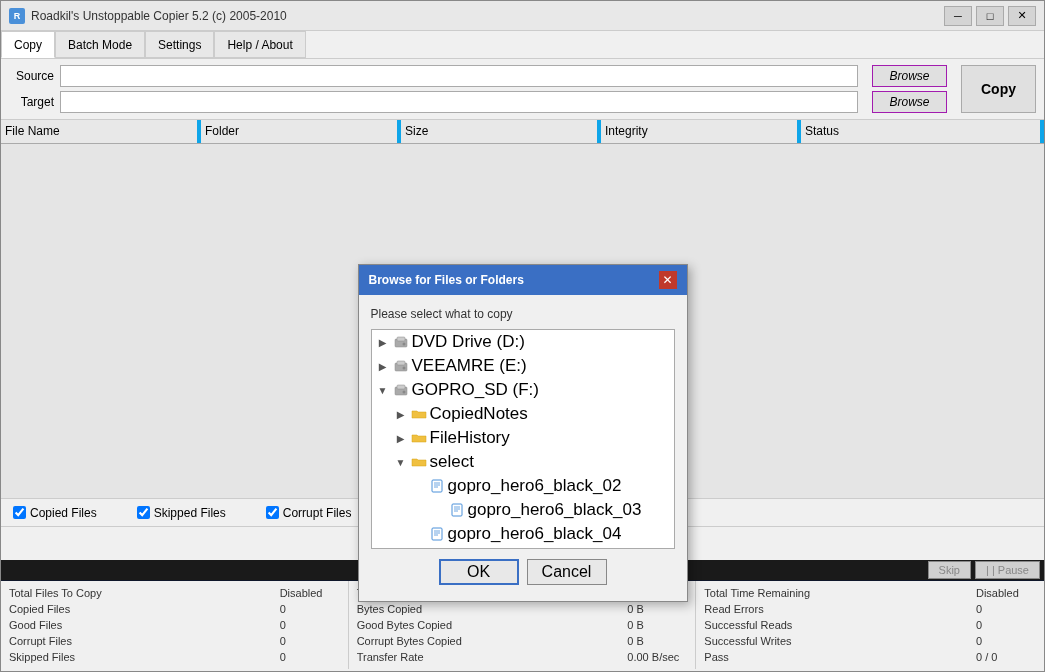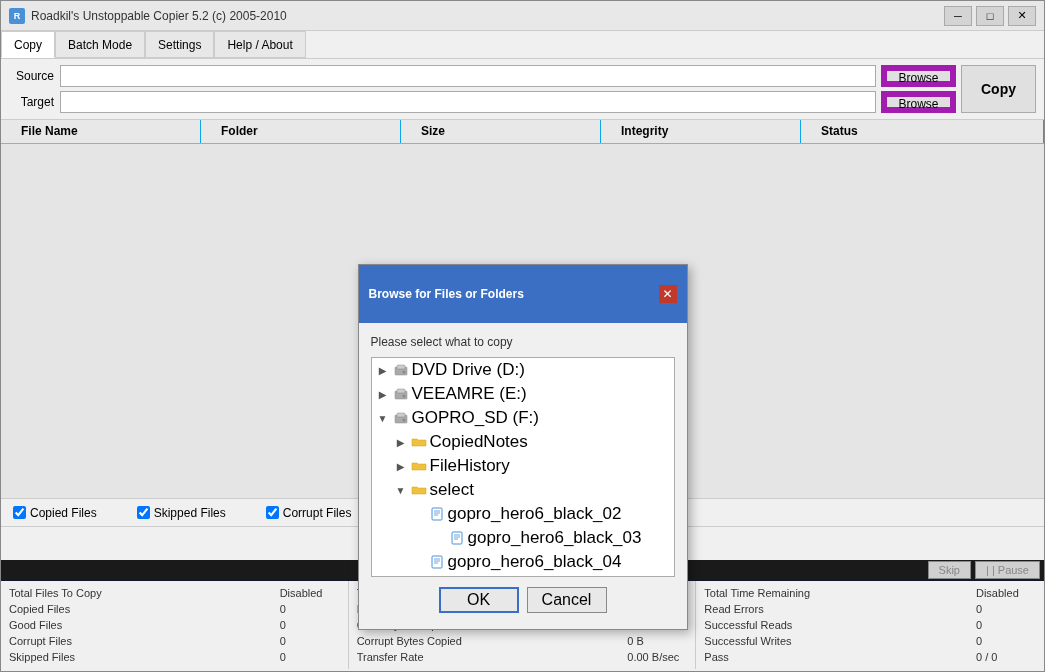--- a/index.html
+++ b/index.html
@@ -90,23 +90,24 @@
       height: 22px;
       border: 1px solid #aaa;
       background: white;
       padding: 0 4px;
       font-size: 12px;
     }
     .browse-btn {
       width: 75px;
       height: 22px;
       background: #e0e0e0;
-      border: 6px solid #a21caf;
-      cursor: pointer;
-      font-size: 12px;
+      border: 1px solid #a21caf;
+      cursor: pointer;
+      font-size: 12px;
+      font-style: italic;
     }
     .copy-main-btn {
       width: 75px;
       height: 48px;
       background: #e0e0e0;
       border: 1px solid #aaa;
       cursor: pointer;
       font-size: 14px;
       font-weight: bold;
     }
@@ -116,24 +117,24 @@
       gap: 4px;
     }
 
     .file-list-header {
       display: flex;
       background: #e8e8e8;
       border-bottom: 1px solid #aaa;
       height: 24px;
     }
     .file-list-col {
-      padding: 4px 20px;
-      border-right: 1px solid #0ea5e9;
-      font-size: 12px;
-      font-weight: bold;
+      padding: 4px 4px;
+      border-right: 4px solid #0ea5e9;
+      font-size: 12px;
+      font-weight: normal;
     }
 
     .file-list-container {
       flex: 1;
       background: white;
       position: relative;
     }
 
     .bottom-area {
       border-top: 1px solid #ccc;
@@ -193,21 +194,21 @@
     }
     .dialog {
       background: #f0f0f0;
       border: 1px solid #888;
       box-shadow: 3px 3px 10px rgba(0,0,0,0.3);
       width: 330px;
     }
     .dialog-title-bar {
       background: #3a6fc4;
       color: white;
-      padding: 20px 10px;
+      padding: 6px 10px;
       display: flex;
       align-items: center;
       justify-content: space-between;
       font-size: 12px;
       font-weight: bold;
     }
     .dialog-close {
       width: 18px; height: 18px;
       background: #c0392b;
       border: none;
@@ -312,21 +313,21 @@
     </div>
     <div class="menu-tab">
       <span>Settings</span>
     </div>
     <div class="menu-tab">
       <span>Help / About</span>
     </div>
   </div>
 
   <div class="source-target-area">
-    <div style="display:flex; align-items:flex-start; gap:5px;">
+    <div style="display:flex; align-items:flex-start; gap:14px;">
       <div style="flex:1;">
         <div class="source-row" style="margin-bottom:4px;">
           <span class="source-label">Source</span>
           <input class="source-input" type="text" value="" style="">
         </div>
         <div class="source-row">
           <span class="source-label">Target</span>
           <input class="source-input" type="text" value="" style="">
         </div>
       </div>

